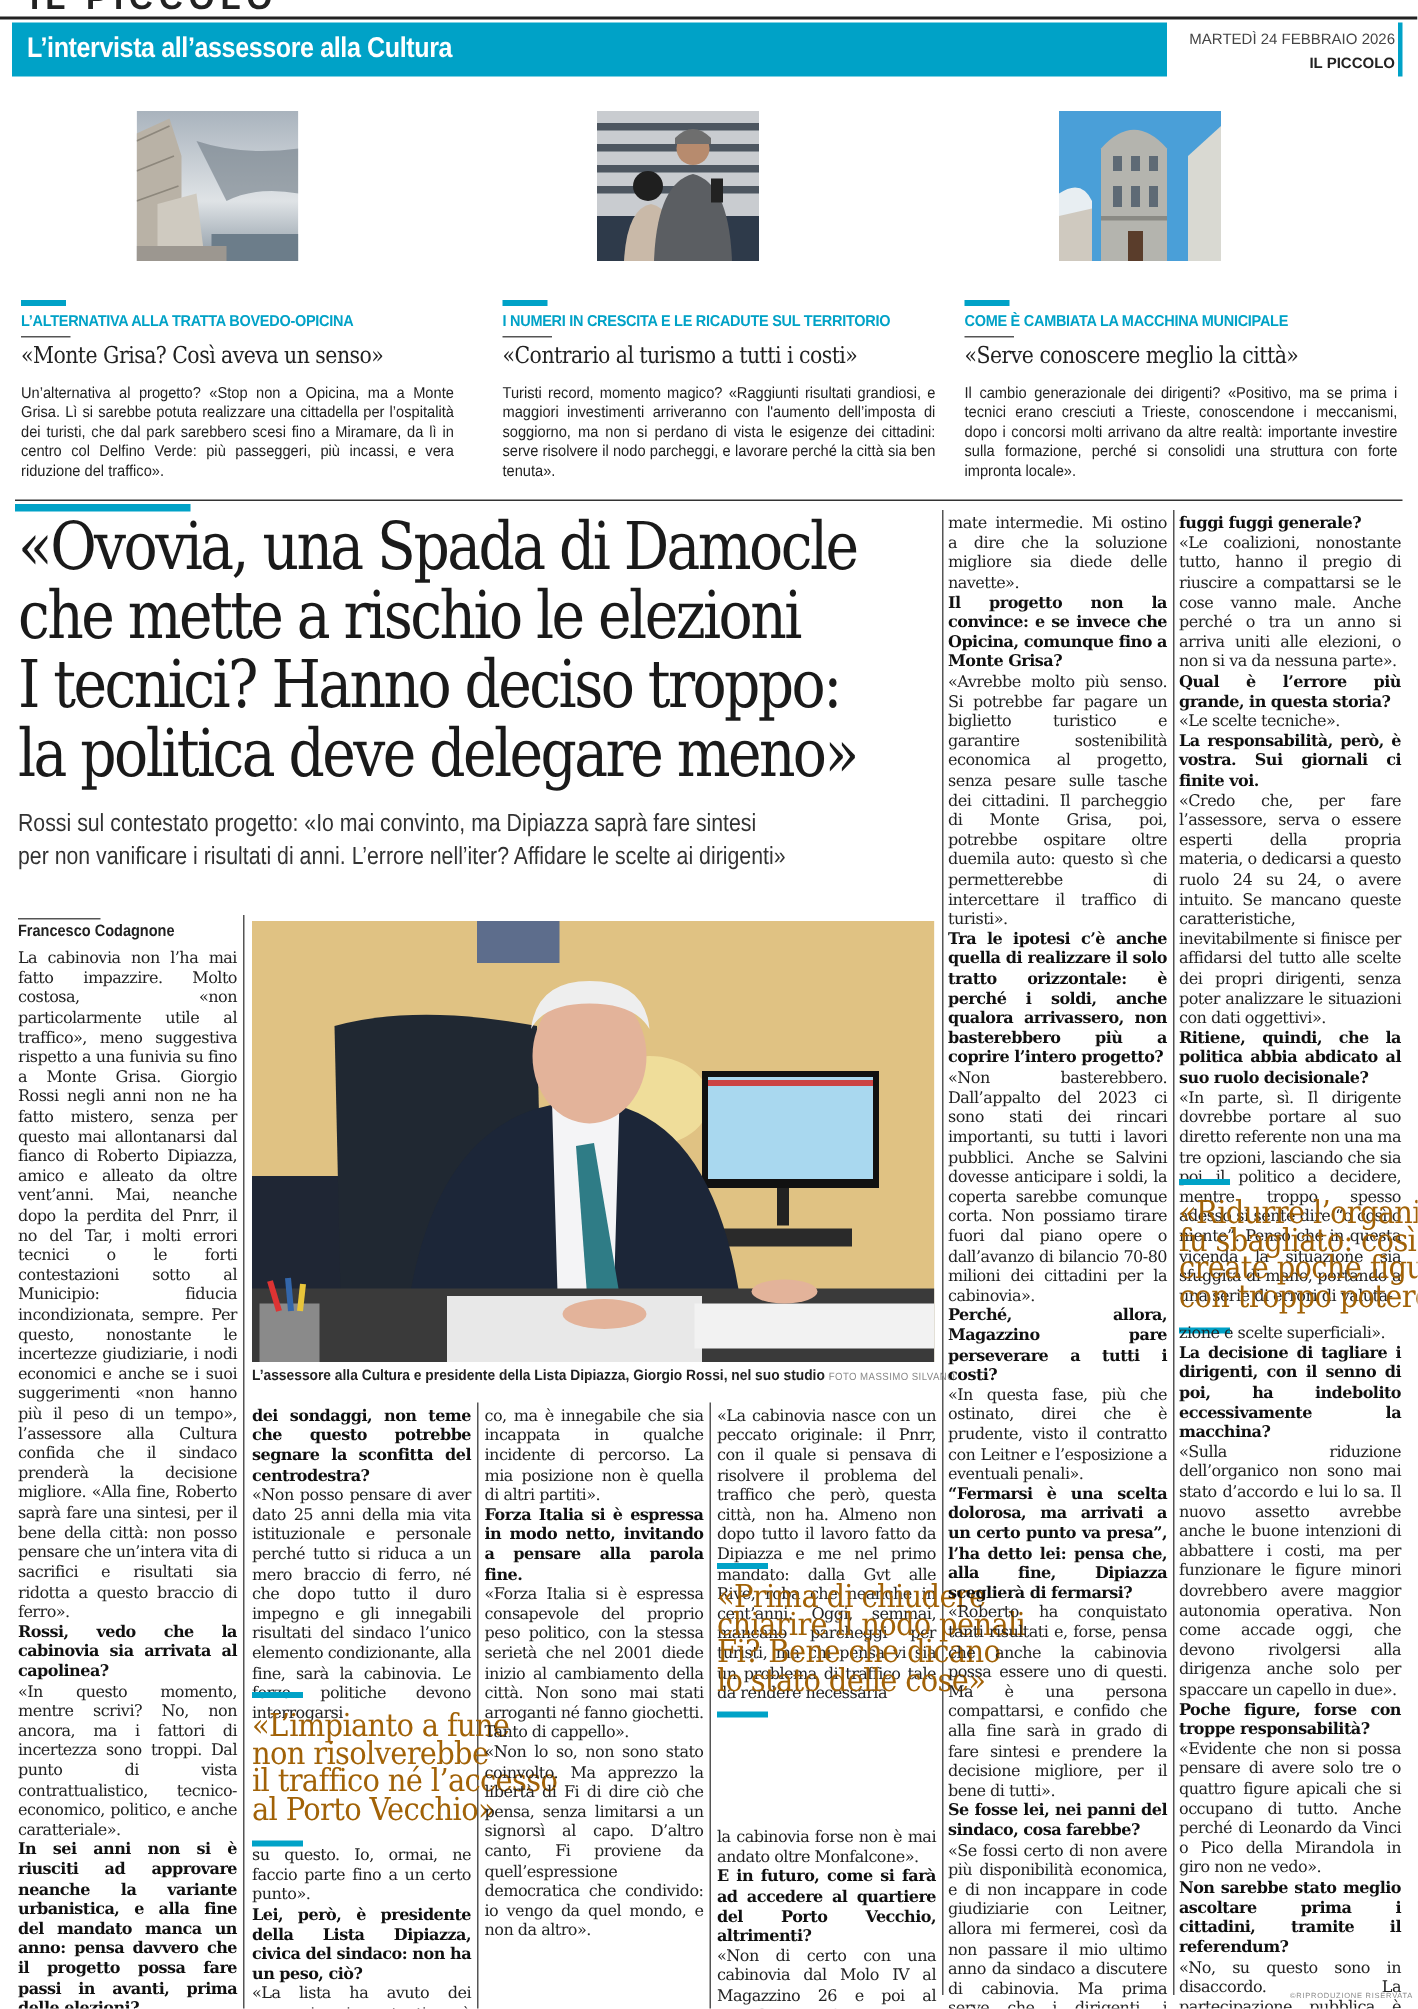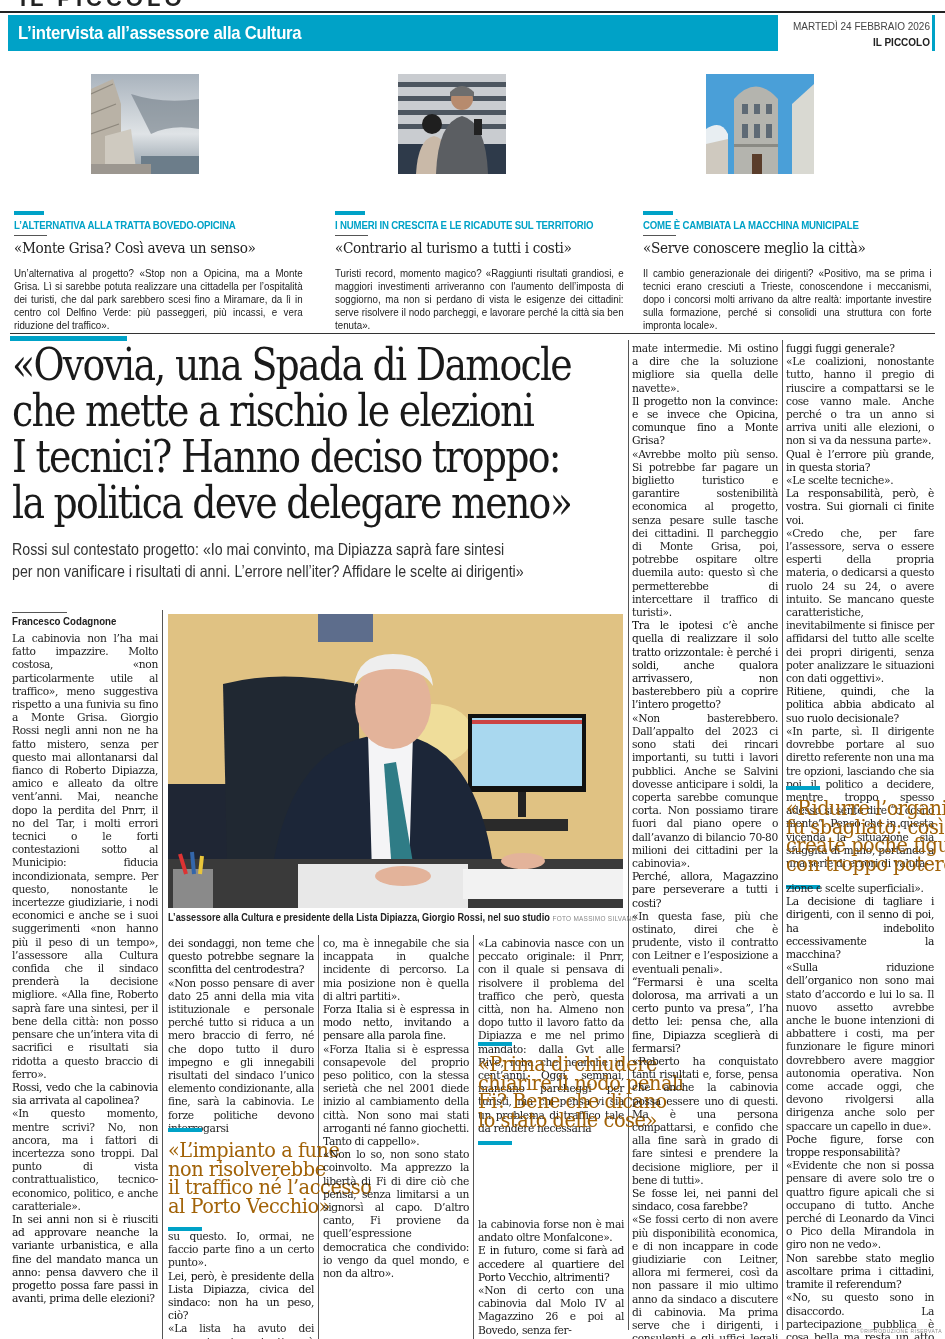--- a/index.html
+++ b/index.html
@@ -7,36 +7,36 @@
 .abs{position:absolute}
 .masthead-logo{left:20px;top:-14px;font-family:"Liberation Sans",sans-serif;font-weight:bold;font-size:22px;letter-spacing:4px;color:#222}
 .topline{left:0;top:11px;width:945px;height:2px;background:#222}
 .bar{left:8px;top:15px;width:770px;height:36px;background:#00a2c7;color:#fff;font-family:"Liberation Sans",sans-serif;font-weight:bold;font-size:19px;padding:7px 10px;letter-spacing:-0.3px;transform-origin:left;}
 .bar span{display:inline-block;transform:scaleX(0.88);transform-origin:left}
 .dateblock{left:780px;top:19px;width:150px;text-align:right;font-family:"Liberation Sans",sans-serif;font-size:10px;color:#444;line-height:16px}
 .dateblock .pub{font-weight:bold;color:#222;font-size:10px}
 .rightrule{left:932px;top:15px;width:3px;height:36px;background:#00a2c7}
 .thumb{top:74px;width:108px;height:100px;overflow:hidden}
 .thumb svg{width:100%;height:100%}
-.teaser{top:211px;width:290px}
+.teaser{top:200px;width:290px}
 .teaser .accent{width:30px;height:4px;background:#00a2c7;margin-bottom:4px}
 .teaser .kicker{font-family:"Liberation Sans",sans-serif;font-weight:bold;font-size:10.5px;color:#00a2c7;letter-spacing:-0.2px;transform:scaleX(0.92);transform-origin:left;white-space:nowrap}
 .teaser .rule{width:33px;height:1px;background:#555;margin:4px 0 3px}
 .teaser .title{font-family:"DejaVu Serif",serif;font-size:15.5px;color:#222;white-space:nowrap;letter-spacing:-0.4px;transform:scaleX(0.88);transform-origin:left;margin-bottom:10px}
 .teaser .body{font-family:"Liberation Sans",sans-serif;font-size:10.5px;line-height:13px;color:#222;text-align:justify;transform:scaleX(0.93);transform-origin:left;width:107%}
 .sepline{left:10px;top:333px;width:925px;height:1px;background:#333}
 .headaccent{left:10px;top:336px;width:117px;height:5px;background:#00a2c7}
 .headline{left:12px;top:342px;width:605px;font-family:"DejaVu Serif",serif;font-size:44px;line-height:46px;color:#1a1a1a;letter-spacing:-2px;transform:scaleX(0.86);transform-origin:left;white-space:nowrap}
 .subhead{left:12px;top:538px;width:615px;font-family:"Liberation Sans",sans-serif;font-size:16.5px;line-height:22px;color:#333;transform:scaleX(0.86);transform-origin:left;white-space:nowrap}
 .vrule{width:1px;background:#555}
 .byline{left:12px;top:615px;font-family:"Liberation Sans",sans-serif;font-size:11px;font-weight:bold;color:#222;transform:scaleX(0.88);transform-origin:left}
 .byline-rule{left:12px;top:612px;width:55px;height:1px;background:#555}
 .col{font-family:"DejaVu Serif",serif;font-size:10.7px;line-height:13.2px;color:#222;text-align:justify;letter-spacing:-0.35px}
 .col p{margin:0}
-.col .q{font-weight:normal;color:#111}
+.col .q{font-weight:bold;color:#111}
 .photo{left:168px;top:614px;width:455px;height:294px;overflow:hidden}
 .photo svg{width:100%;height:100%}
 .caption{left:168px;top:912px;width:460px;font-family:"Liberation Sans",sans-serif;font-size:10px;font-weight:bold;color:#222;white-space:nowrap;transform:scaleX(0.92);transform-origin:left}
 .caption .credit{font-weight:normal;font-size:7px;color:#888;letter-spacing:0.3px}
 .pull{font-family:"DejaVu Serif",serif;font-weight:normal;font-size:21px;line-height:18.5px;color:#a16207;letter-spacing:-0.5px}
 .pull .acc{width:34px;height:4px;background:#00a2c7;margin:0 0 9px}
 .pull .acc2{width:34px;height:4px;background:#00a2c7;margin:12px 0 0}
 .pull .txt{transform:scaleX(0.92);transform-origin:left;white-space:nowrap}
 .copyright{left:860px;top:1328px;font-family:"Liberation Sans",sans-serif;font-size:5px;color:#888;letter-spacing:0.5px}
 </style>
@@ -229,21 +229,21 @@
   <div class="txt">lo stato delle cose»</div>
   <div class="acc2"></div>
 </div>
 <div class="abs col" style="left:478px;top:1218px;width:146px" id="col4b">
     <p class="">la cabinovia forse non è mai andato oltre Monfalcone».</p>
     <p class="q">E in futuro, come si farà ad accedere al quartiere del Porto Vecchio, altrimenti?</p>
     <p class="">«Non di certo con una cabinovia dal Molo IV al Magazzino 26 e poi al Bovedo, senza fer-</p>
   </div>
 
 <div class="abs col" style="left:632px;top:342px;width:146px" id="col5">
-    <p class="">mate intermedie. Mi ostino a dire che la soluzione migliore sia quella delle navette».</p>
+    <p class="">mate intermedie. Mi ostino a dire che la soluzione migliore sia diede delle navette».</p>
     <p class="q">Il progetto non la convince: e se invece che Opicina, comunque fino a Monte Grisa?</p>
     <p class="">«Avrebbe molto più senso. Si potrebbe far pagare un biglietto turistico e garantire sostenibilità economica al progetto, senza pesare sulle tasche dei cittadini. Il parcheggio di Monte Grisa, poi, potrebbe ospitare oltre duemila auto: questo sì che permetterebbe di intercettare il traffico di turisti».</p>
     <p class="q">Tra le ipotesi c’è anche quella di realizzare il solo tratto orizzontale: è perché i soldi, anche qualora arrivassero, non basterebbero più a coprire l’intero progetto?</p>
     <p class="">«Non basterebbero. Dall’appalto del 2023 ci sono stati dei rincari importanti, su tutti i lavori pubblici. Anche se Salvini dovesse anticipare i soldi, la coperta sarebbe comunque corta. Non possiamo tirare fuori dal piano opere o dall’avanzo di bilancio 70-80 milioni dei cittadini per la cabinovia».</p>
     <p class="q">Perché, allora, Magazzino pare perseverare a tutti i costi?</p>
     <p class="">«In questa fase, più che ostinato, direi che è prudente, visto il contratto con Leitner e l’esposizione a eventuali penali».</p>
     <p class="q">“Fermarsi è una scelta dolorosa, ma arrivati a un certo punto va presa”, l’ha detto lei: pensa che, alla fine, Dipiazza sceglierà di fermarsi?</p>
     <p class="">«Roberto ha conquistato tanti risultati e, forse, pensa che anche la cabinovia possa essere uno di questi. Ma è una persona compattarsi, e confido che alla fine sarà in grado di fare sintesi e prendere la decisione migliore, per il bene di tutti».</p>
     <p class="q">Se fosse lei, nei panni del sindaco, cosa farebbe?</p>
     <p class="">«Se fossi certo di non avere più disponibilità economica, e di non incappare in code giudiziarie con Leitner, allora mi fermerei, così da non passare il mio ultimo anno da sindaco a discutere di cabinovia. Ma prima serve che i dirigenti, i consulenti e gli uffici legali diano al sindaco un quadro esaustivo».</p>

